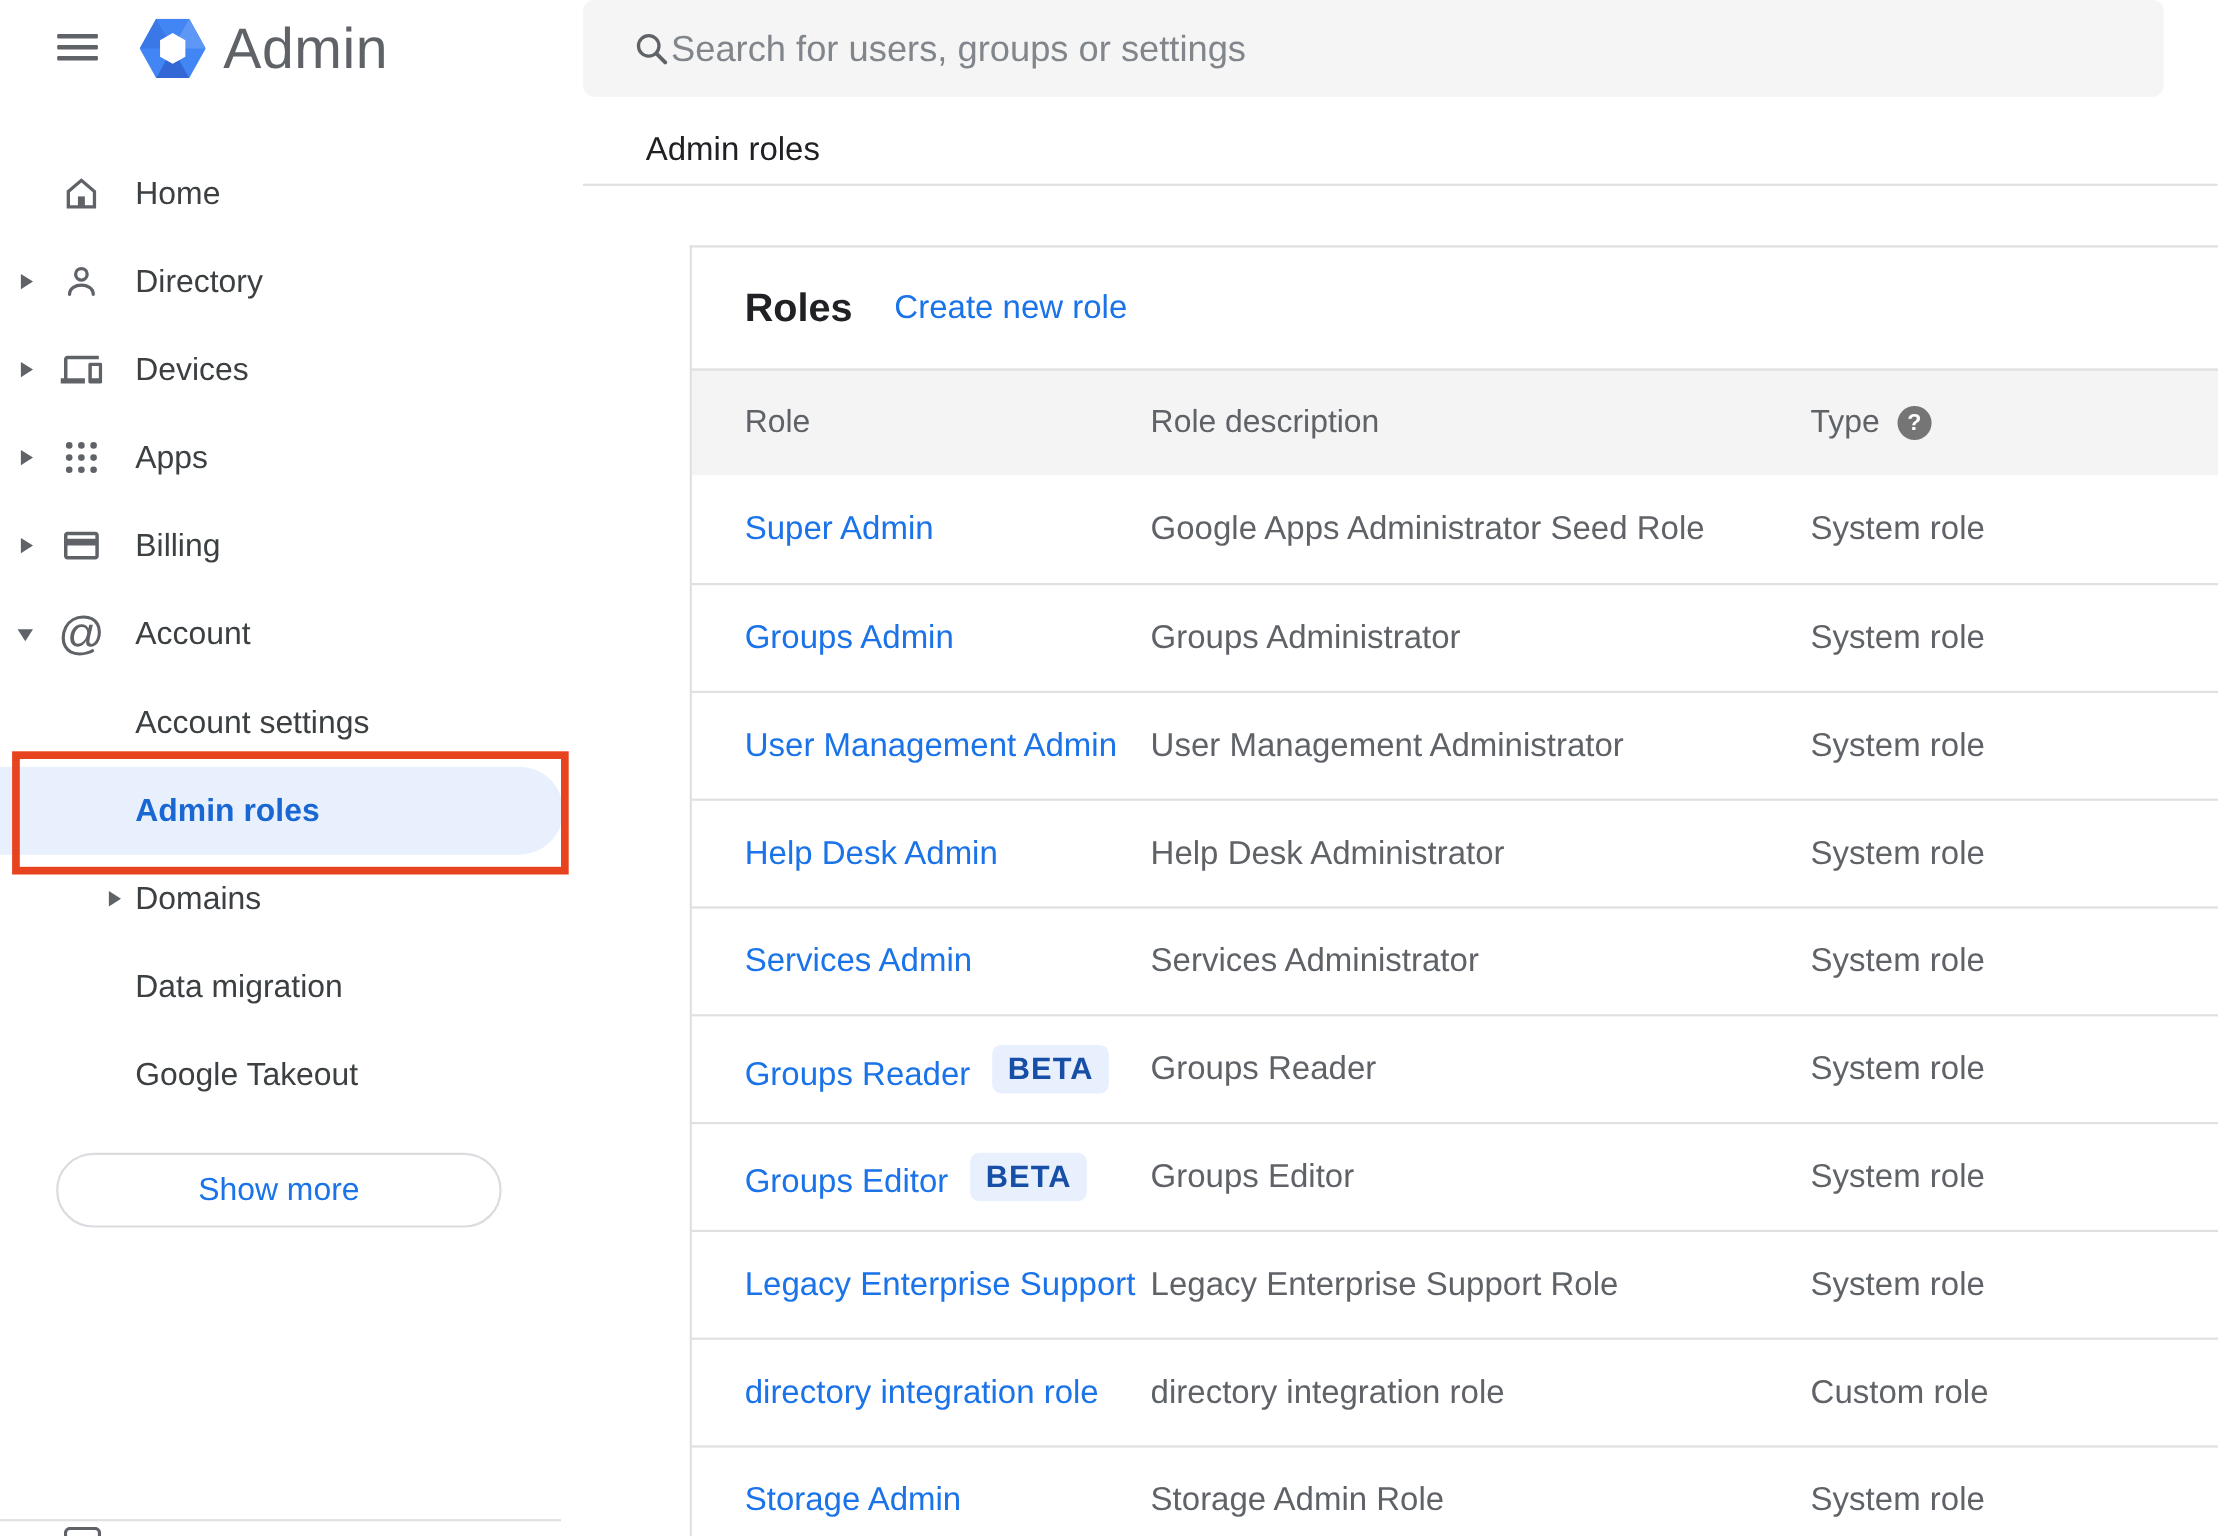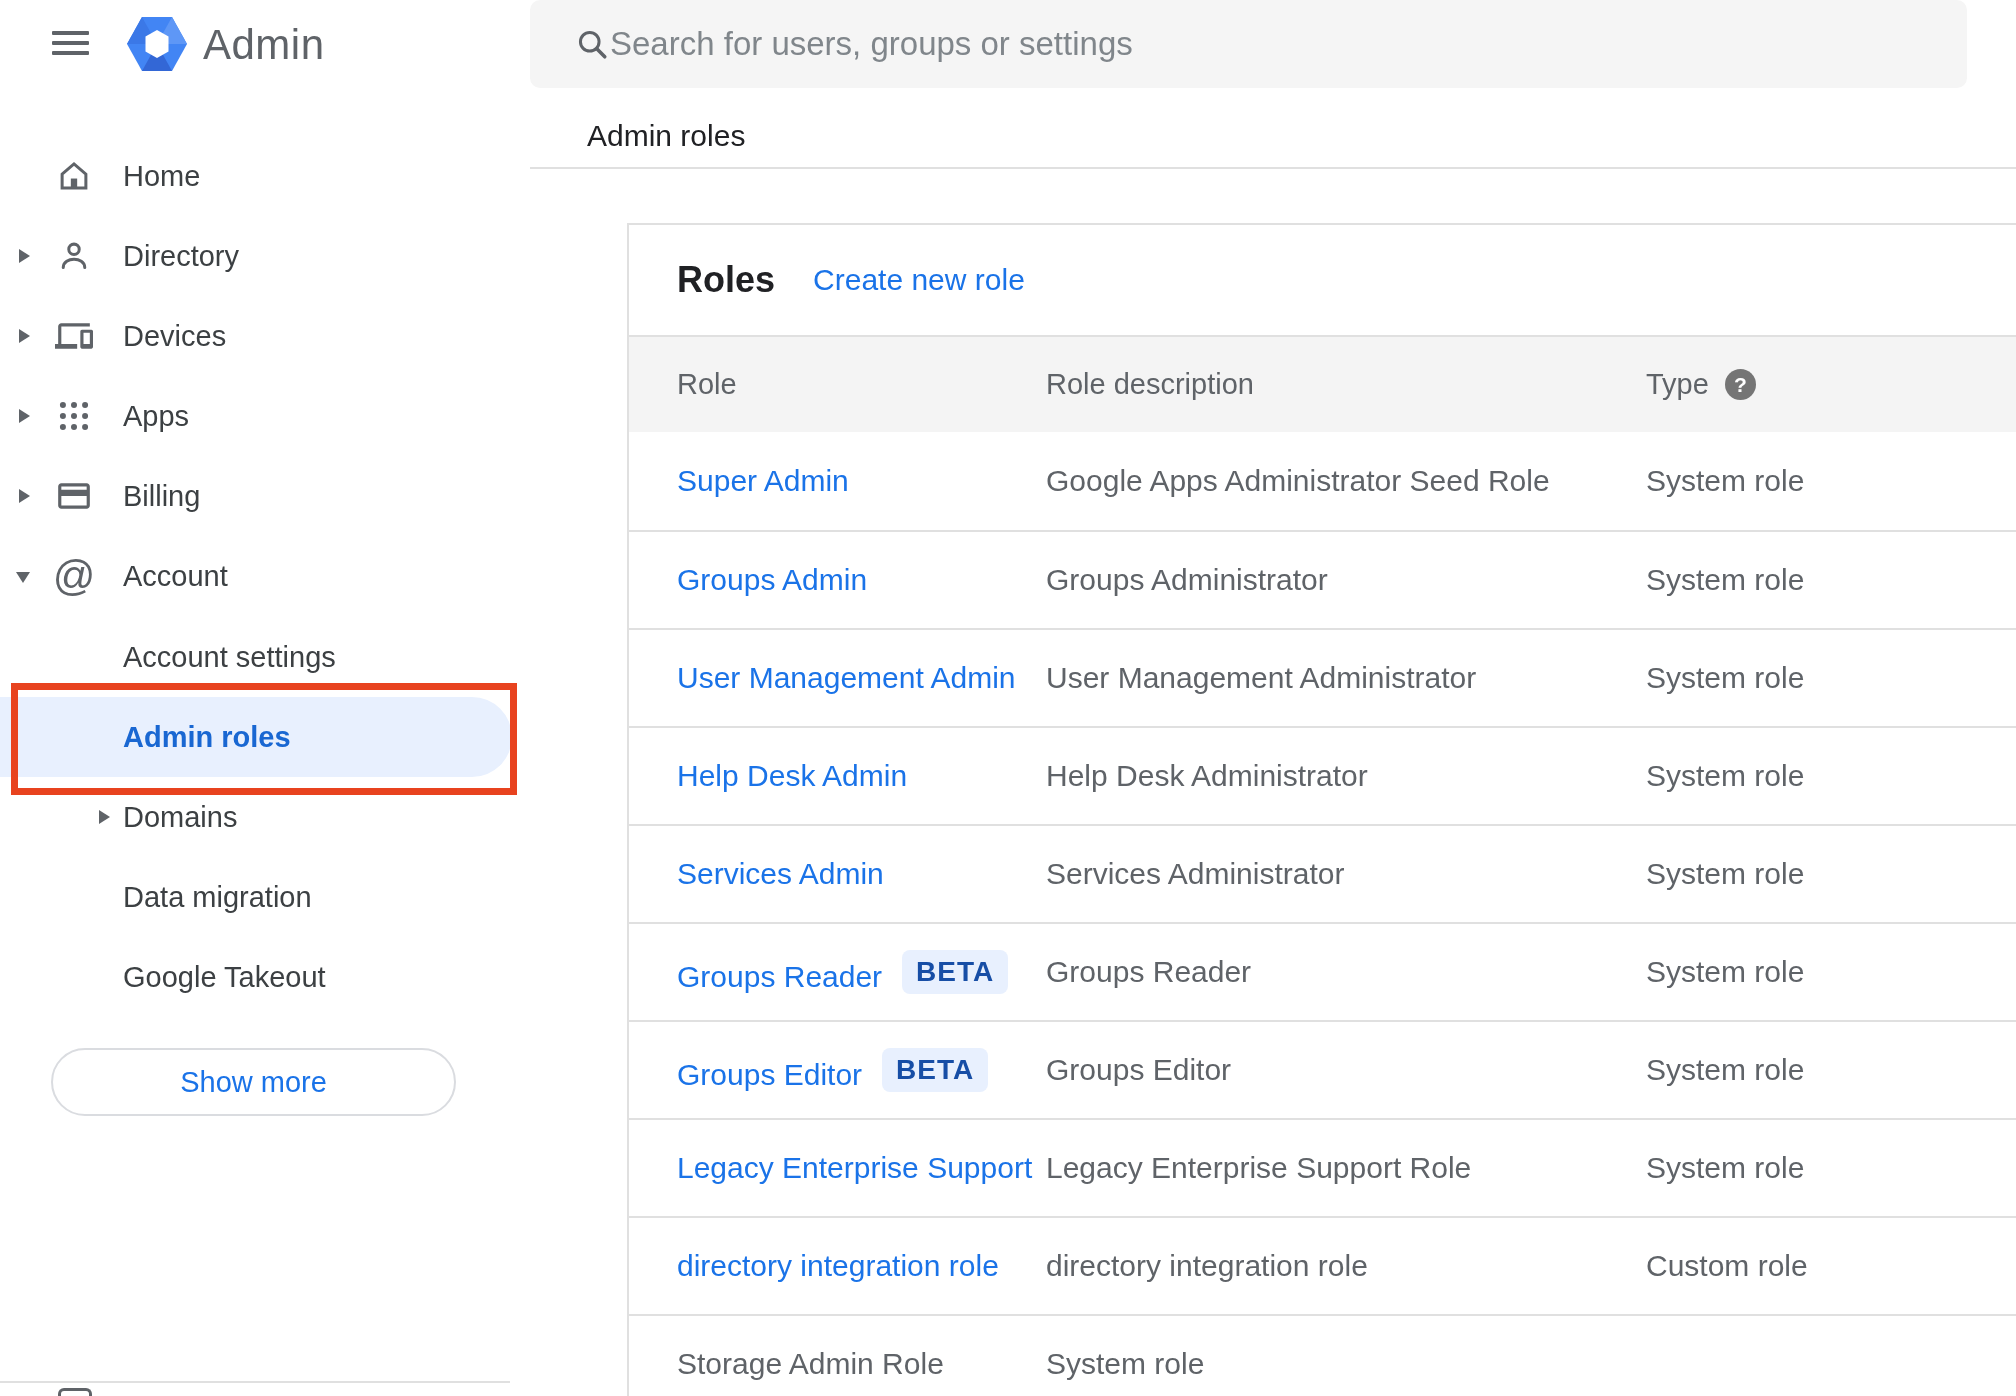--- a/index.html
+++ b/index.html
@@ -8,21 +8,21 @@
 
   
   .sidebar { position:absolute; left:0; top:0; width:530px; height:1396px; background:#fff; }
 
   .brand { position:absolute; left:0; top:0; width:530px; height:90px; }
   .hamburger { position:absolute; left:52px; top:31px; width:37px; height:24px;
                display:flex; flex-direction:column; justify-content:space-between;
                background:none; border:none; cursor:pointer; }
   .hamburger span { display:block; height:4px; width:100%; background:#5f6368; border-radius:1px; }
   .logo { position:absolute; left:127px; top:17px; width:60px; height:54px; }
-  .brand-name { position:absolute; left:203px; top:22px; font-size:42px; line-height:46px;
+  .brand-name { position:absolute; left:203px; top:22px; font-size:52px; line-height:46px;
                 color:#5f6368; letter-spacing:0.5px; }
 
   .nav-item { position:absolute; left:0; width:512px; height:80px; cursor:pointer; }
   .nav-item .expand-arrow { position:absolute; left:19px; top:33px; width:0; height:0;
         border-left:11px solid #5f6368; border-top:7px solid transparent; border-bottom:7px solid transparent; }
   .nav-item .collapse-arrow { position:absolute; left:16px; top:36px; width:0; height:0;
         border-top:11px solid #5f6368; border-left:7px solid transparent; border-right:7px solid transparent; }
   .nav-item .nav-icon { position:absolute; left:55px; top:21px; width:38px; height:38px;
         display:flex; align-items:center; justify-content:center; }
   .nav-item .nav-label { position:absolute; left:123px; top:0; height:80px; display:flex;
@@ -308,18 +308,22 @@
   <div class="grid-row table-row">
     <span class="cell-role">
       <a class="role-link">directory integration role</a>
 
     </span>
     <span class="cell-desc">directory integration role</span>
     <span class="cell-type">Custom role</span>
   </div>
 
   <div class="grid-row table-row">
+    <span class="cell-role">
+      <a class="role-link">Storage Admin</a>
+
+    </span>
     <span class="cell-desc">Storage Admin Role</span>
     <span class="cell-type">System role</span>
   </div>
 </div>
   </section>
 </main>
 
 </body></html>

